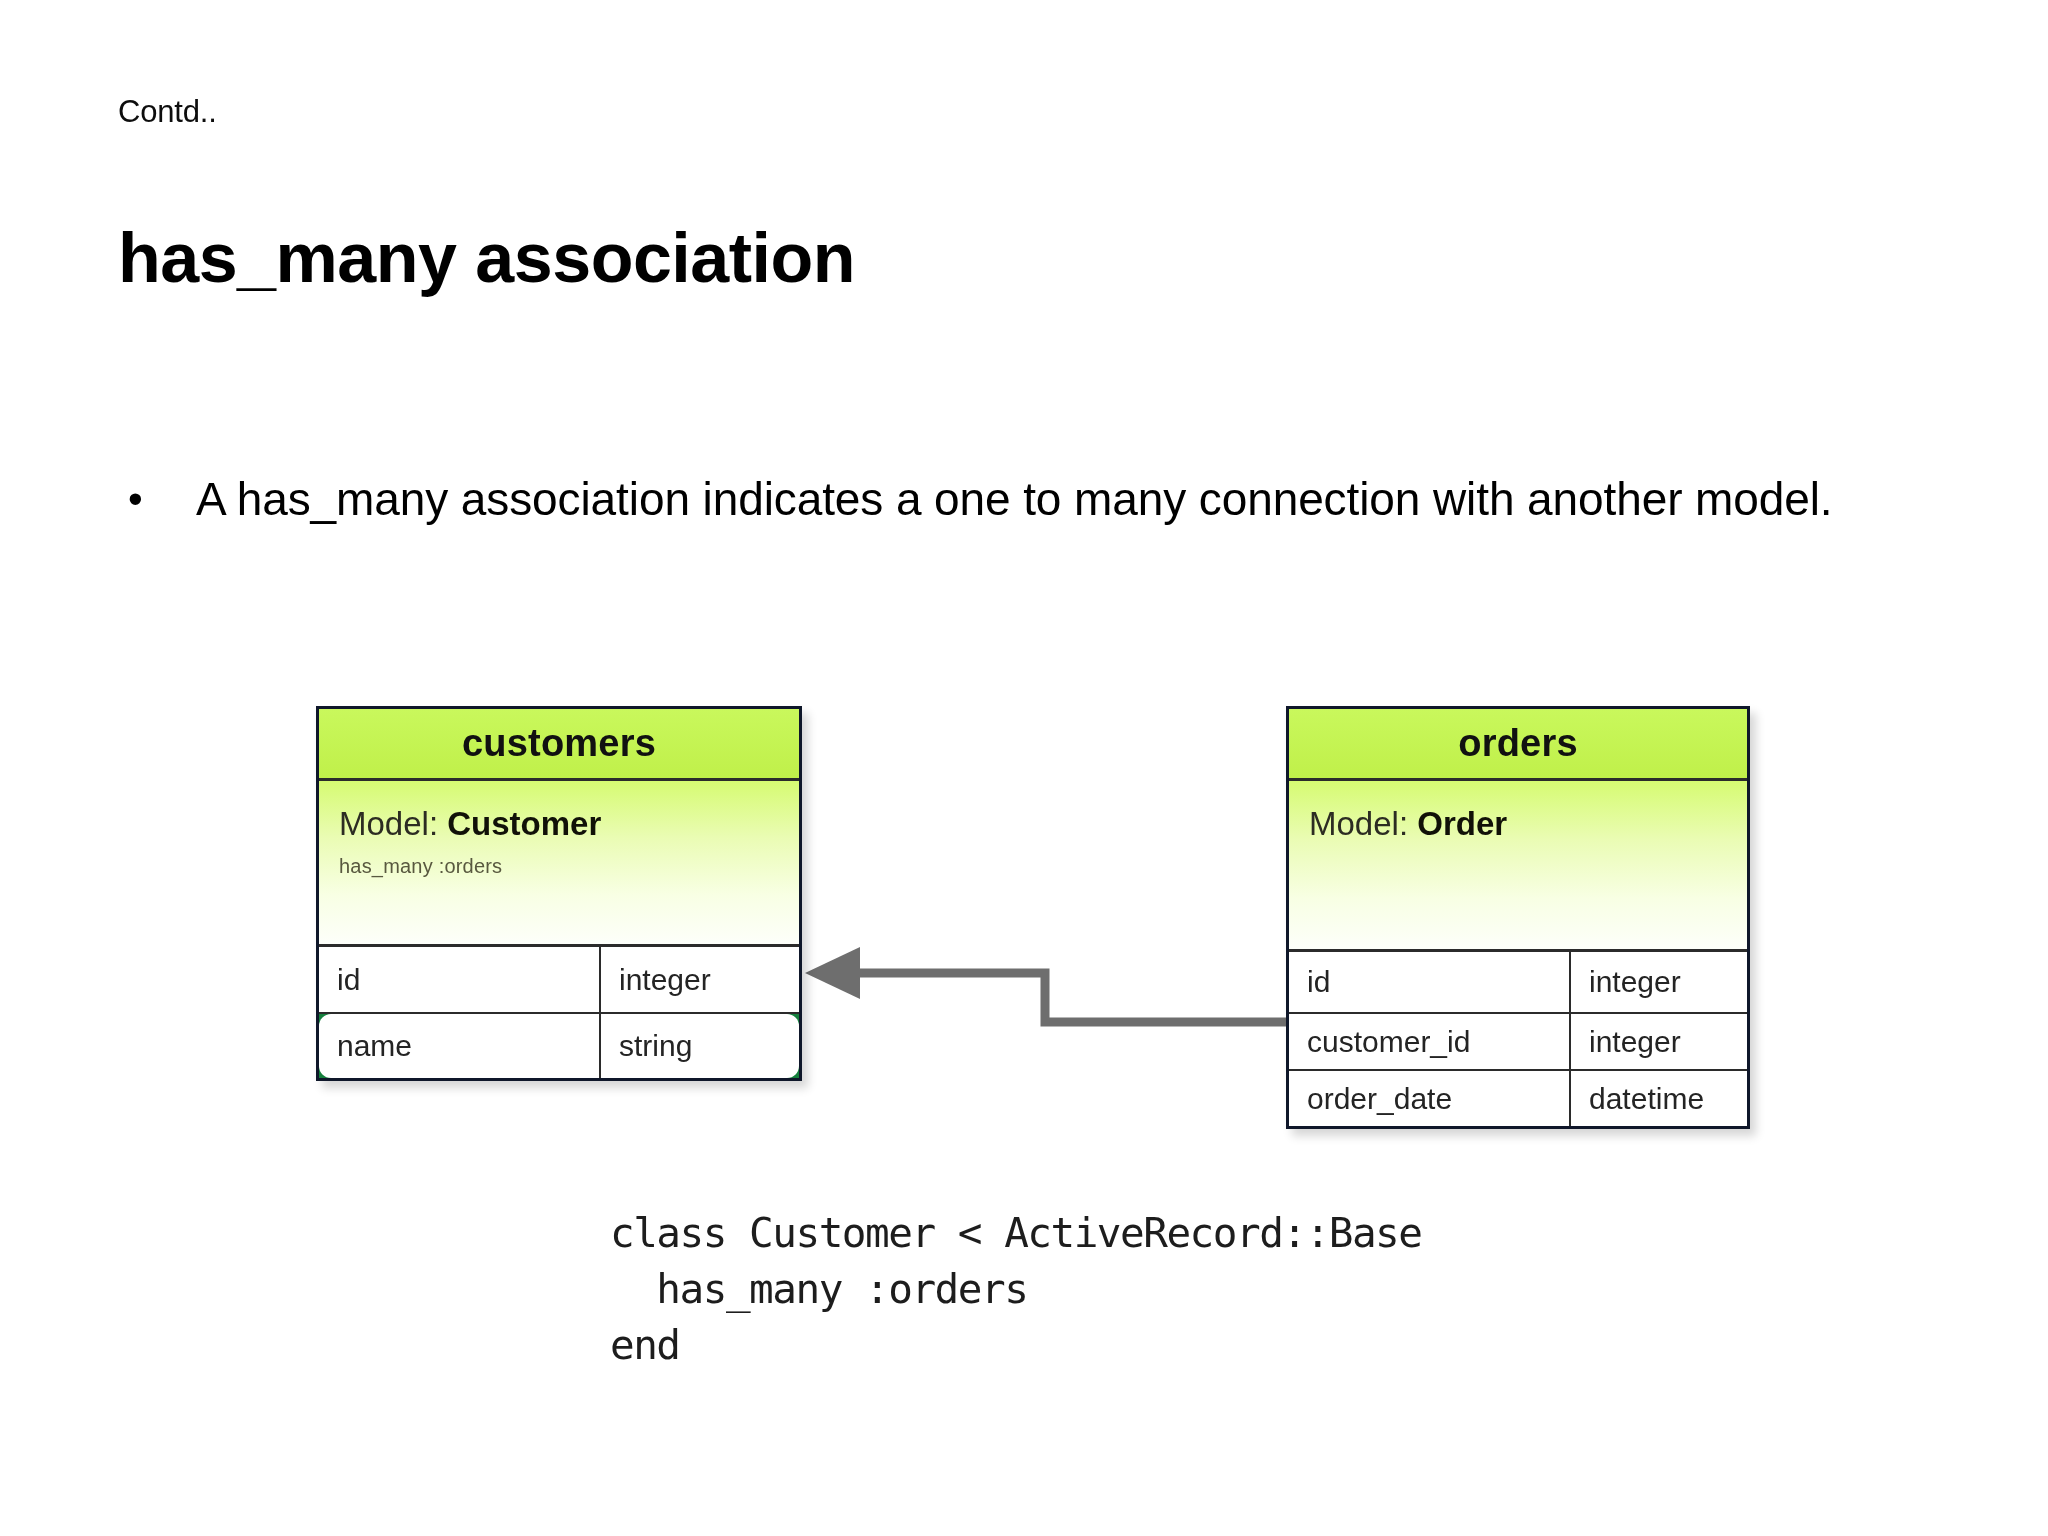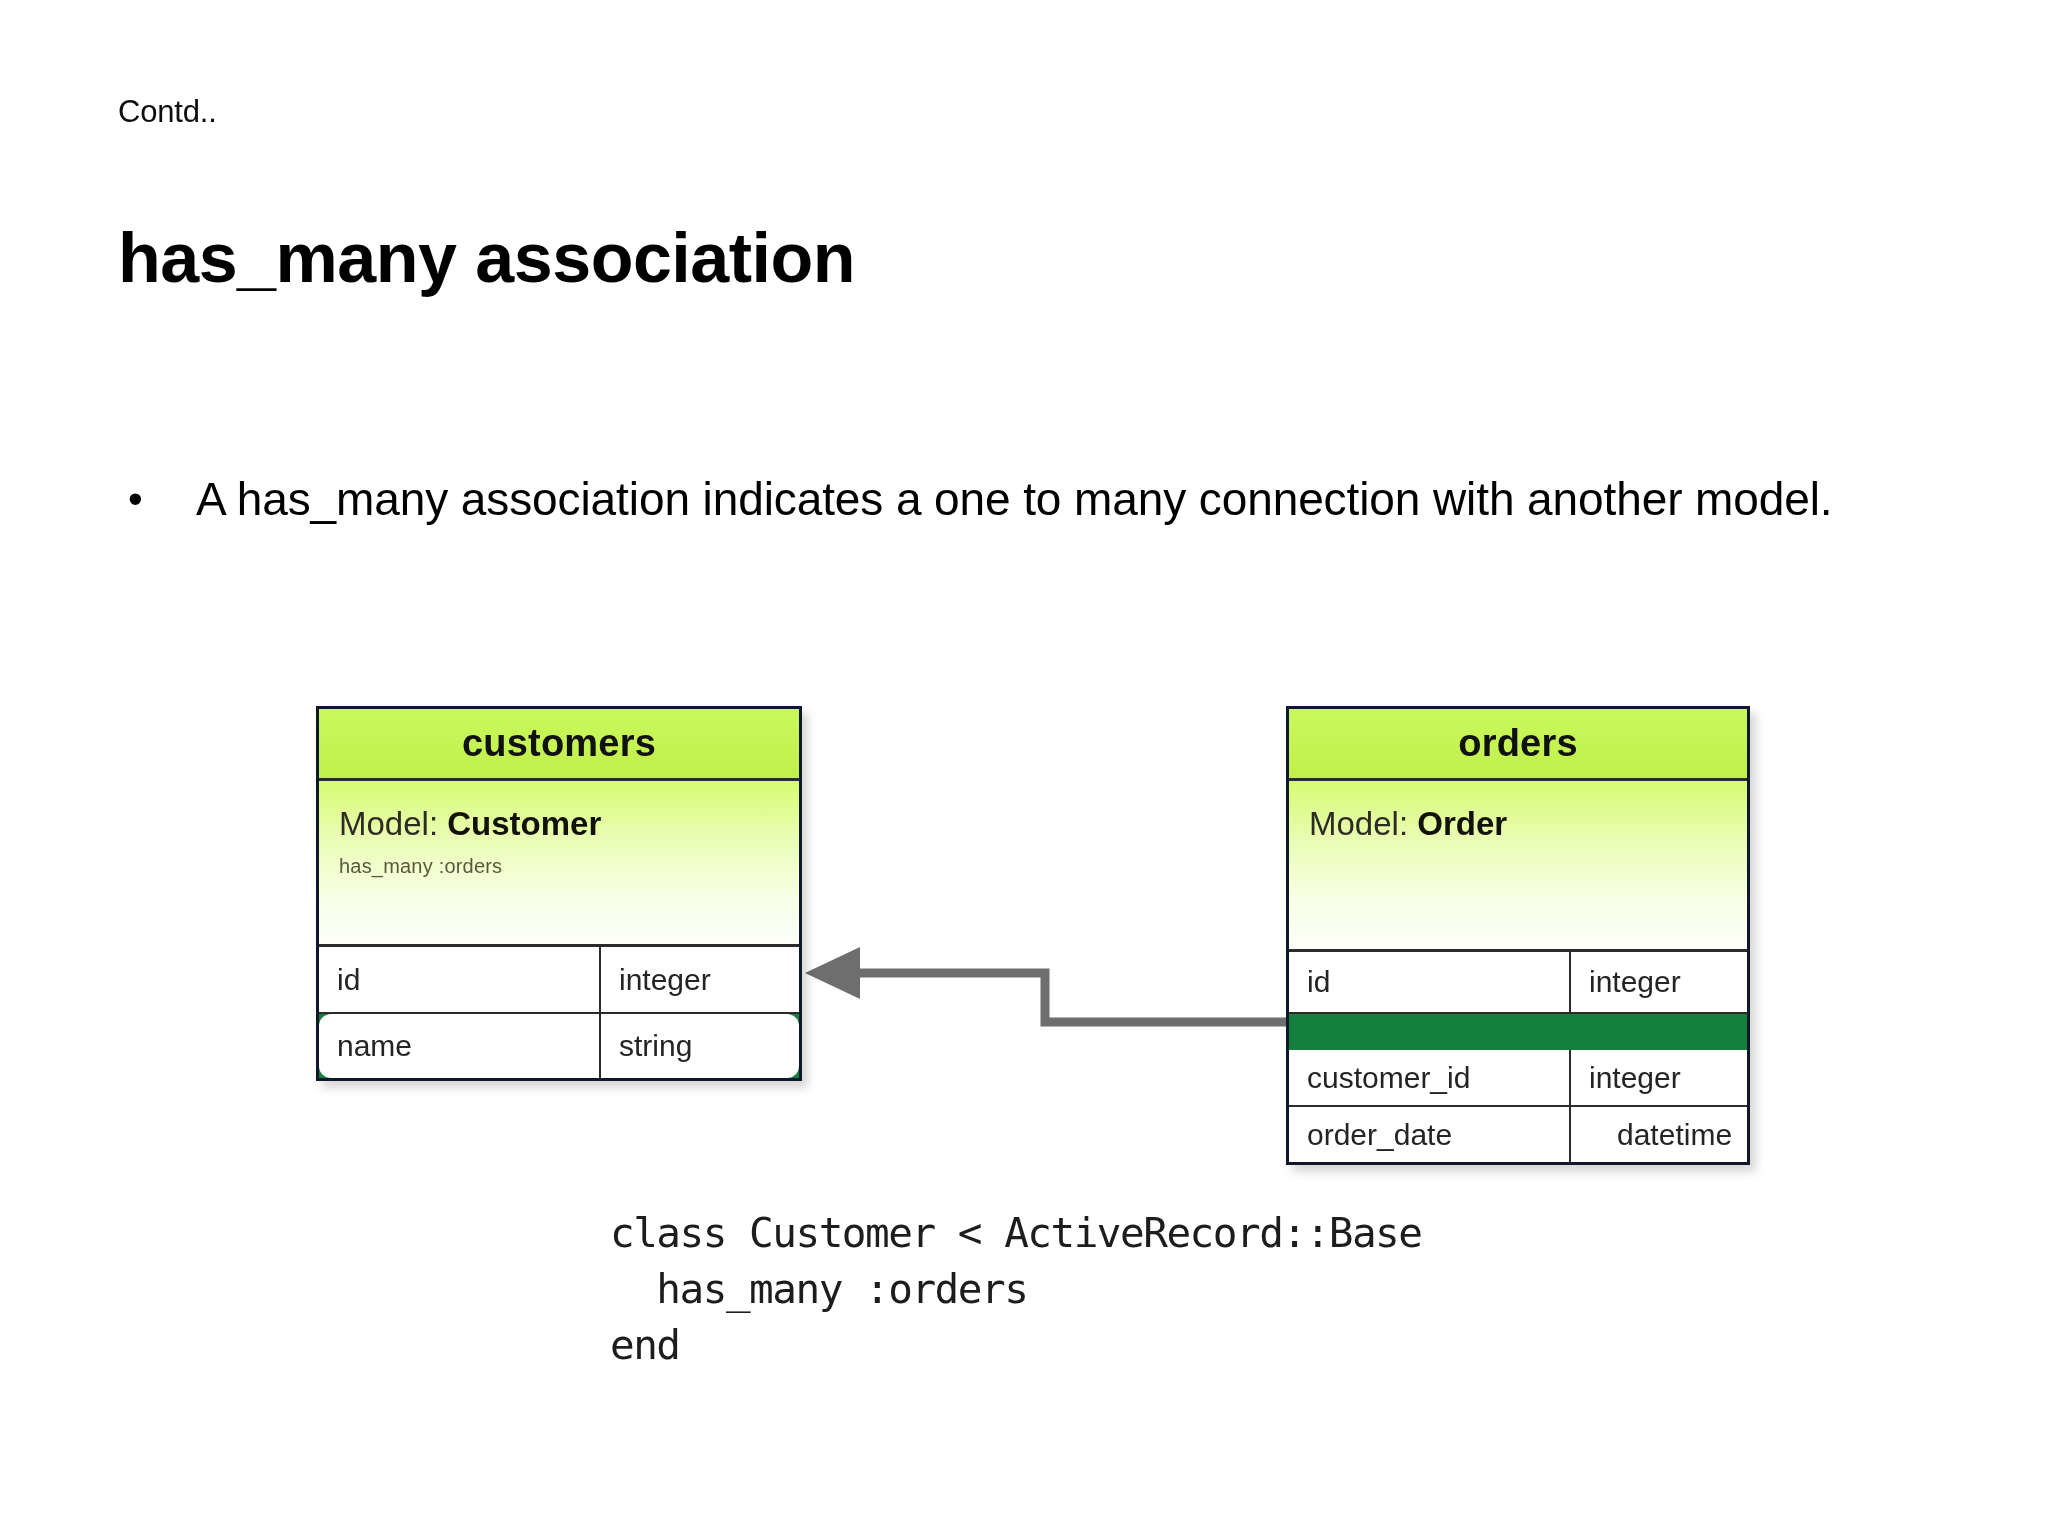--- a/index.html
+++ b/index.html
@@ -206,25 +206,25 @@
     <div class="er-model" style="height:168px;">
       <div class="er-model-line">
         <span>Model: </span><span class="model-name">Order</span>
       </div>
     </div>
     <div class="er-fields">
       <div class="er-field" style="height:62px;">
         <div class="er-cell col-name">id</div>
         <div class="er-cell col-type">integer</div>
       </div>
-      <div class="er-field" style="height:57px;margin-top:36px;">
+      <div class="er-field" style="height:57px;">
         <div class="er-cell col-name">customer_id</div>
         <div class="er-cell col-type">integer</div>
       </div>
-      <div class="er-field" style="height:55px;gap:28px;">
+      <div class="er-field" style="height:55px;">
         <div class="er-cell col-name">order_date</div>
         <div class="er-cell col-type">datetime</div>
       </div>
     </div>
   </div>
 
 </div>
 
 <div class="code-block">class Customer &lt; ActiveRecord::Base
   has_many :orders

